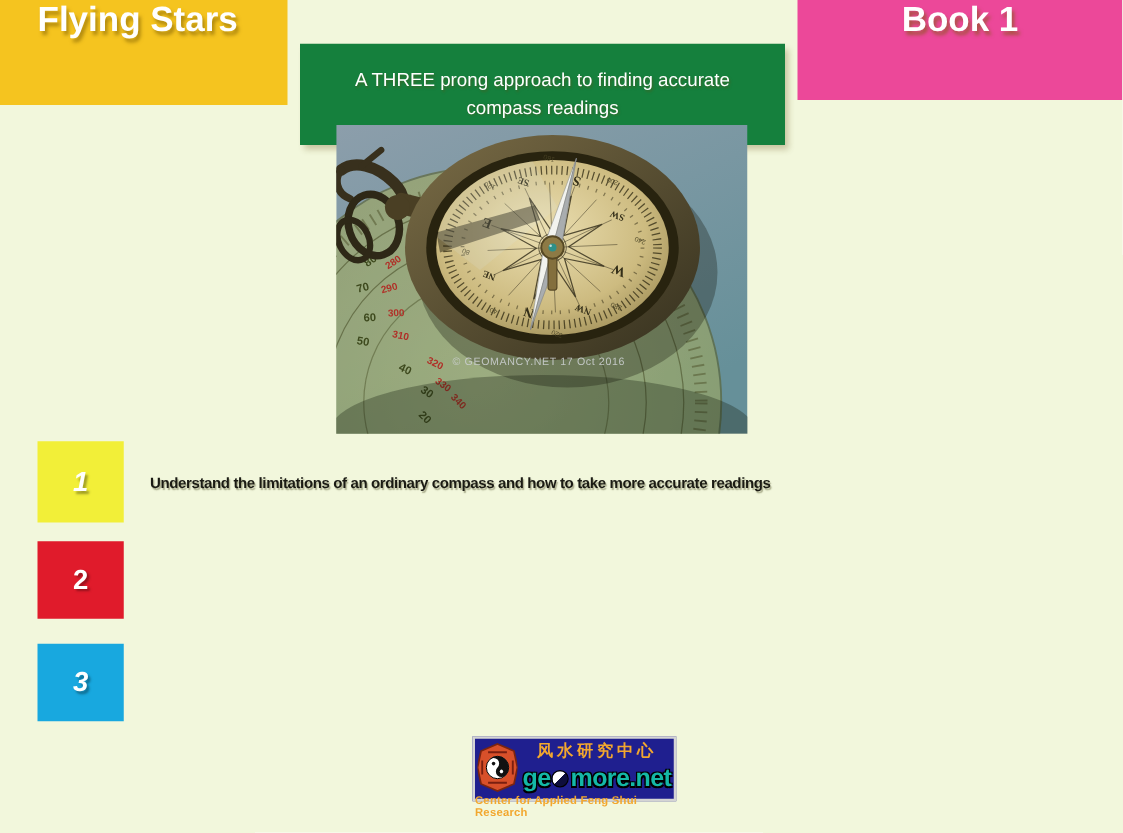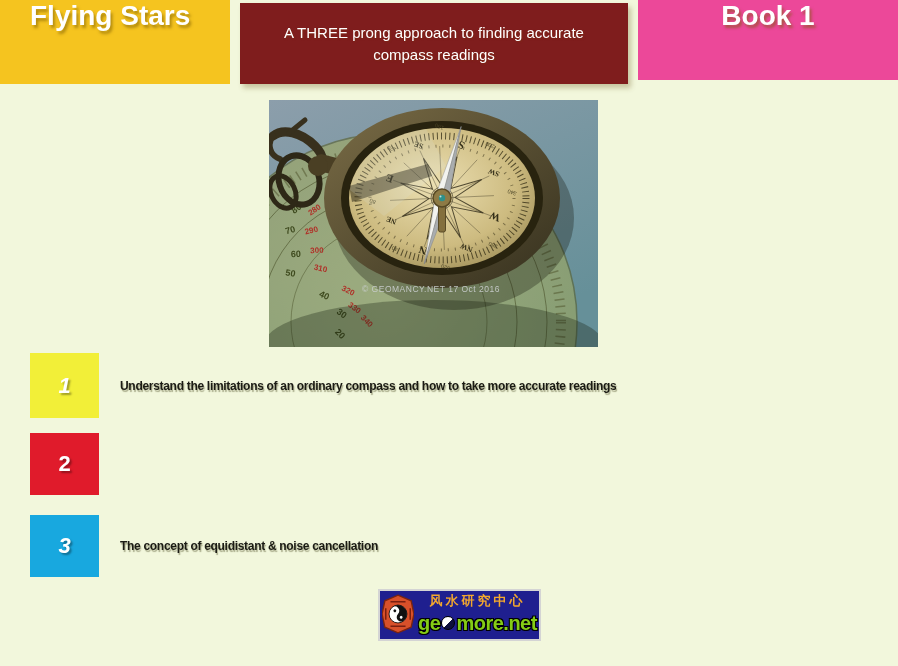--- a/index.html
+++ b/index.html
@@ -48,41 +48,41 @@
     border:2px solid #D4D4D4;box-sizing:border-box;
     display:grid;grid-template-columns:36px 1fr;grid-template-rows:19px 26px 17px;
   }
   .bagua{grid-row:1/3;display:flex;align-items:center;justify-content:center;}
   .logo-cn{
     display:flex;align-items:center;justify-content:center;
     color:#F2A72E;font-weight:bold;font-size:13px;letter-spacing:3px;
   }
   .logo-name{
     display:flex;align-items:center;justify-content:center;
-    color:#84cc16;font-weight:bold;font-size:20px;letter-spacing:-0.5px;
+    color:#14b8a6;font-weight:bold;font-size:20px;letter-spacing:-0.5px;
     text-shadow:1px 1px 0 #000,-1px -1px 0 #000,1px -1px 0 #000,-1px 1px 0 #000;
   }
   .yin{
     width:12px;height:12px;border-radius:50%;display:inline-block;margin:0 1px;
     background:linear-gradient(135deg,#fff 50%,#0E0E3C 50%);border:1px solid #000;
   }
   .logo-tag{
     grid-column:1/3;display:flex;align-items:center;justify-content:center;
     color:#F2A72E;font-weight:bold;font-size:9px;letter-spacing:0.2px;
   }
 </style>
 </head>
 <body>
 
 <div class="stage">
 
   <div class="hdr-box hdr-left" style="background-color: rgb(245, 196, 31);">
     <span class="hdr-title">Flying Stars</span>
   </div>
-  <div class="hdr-mid" style="background-color: #7f1d1d;">
+  <div class="hdr-mid" style="background-color: #15803d; margin-top: 32px;">
     <span class="hdr-sub">A THREE prong approach to finding accurate compass readings</span>
   </div>
   <div class="hdr-box hdr-right" style="background-color: #ec4899;">
     <span class="hdr-title">Book 1</span>
   </div>
 
   <div class="photo">
     <svg width="329" height="247" viewBox="0 0 329 247">
       <defs>
         <linearGradient id="bgGrad" x1="0" y1="0" x2="0.6" y2="1">
@@ -221,23 +221,20 @@
     <span>Understand the limitations of an ordinary compass and how to take more accurate readings</span>
   </div>
 
   <div class="item-box r2" style="background-color: rgb(224, 27, 43);">
     <span class="item-num" style="font-style:normal;">2</span>
   </div>
 
   <div class="item-box r3" style="background-color: rgb(24, 168, 223);">
     <span class="item-num">3</span>
   </div>
-  <div class="item-text r3">
-    <span>The concept of equidistant &amp; noise cancellation</span>
-  </div>
 
   <div class="logo" style="background-color: rgb(31, 31, 143);">
     <div class="bagua">
       <svg width="32" height="42" viewBox="-17 -21 34 42">
         <polygon points="0,-20 14,-14 17,0 14,14 0,20 -14,14 -17,0 -14,-14" fill="#D8502A" stroke="#7A2410" stroke-width="1.5"></polygon>
         <g stroke="#7A1F10" stroke-width="1.6">
           <line x1="-8" y1="-13" x2="8" y2="-13"></line>
             <line x1="-8" y1="13" x2="8" y2="13"></line>
           <line x1="-13" y1="-6" x2="-13" y2="6"></line>
             <line x1="13" y1="-6" x2="13" y2="6"></line>
@@ -249,15 +246,16 @@
           <circle cx="0" cy="4.75" r="1.5" fill="#FFFFFF"></circle>
         </g>
       </svg>
     </div>
     <div class="logo-cn">风水研究中心</div>
     <div class="logo-name">
       <span>ge</span>
         <span class="yin"></span>
         <span>more.net</span>
     </div>
+    <div class="logo-tag">Center for Applied Feng Shui Research</div>
   </div>
 
 </div>
 
 </body></html>

